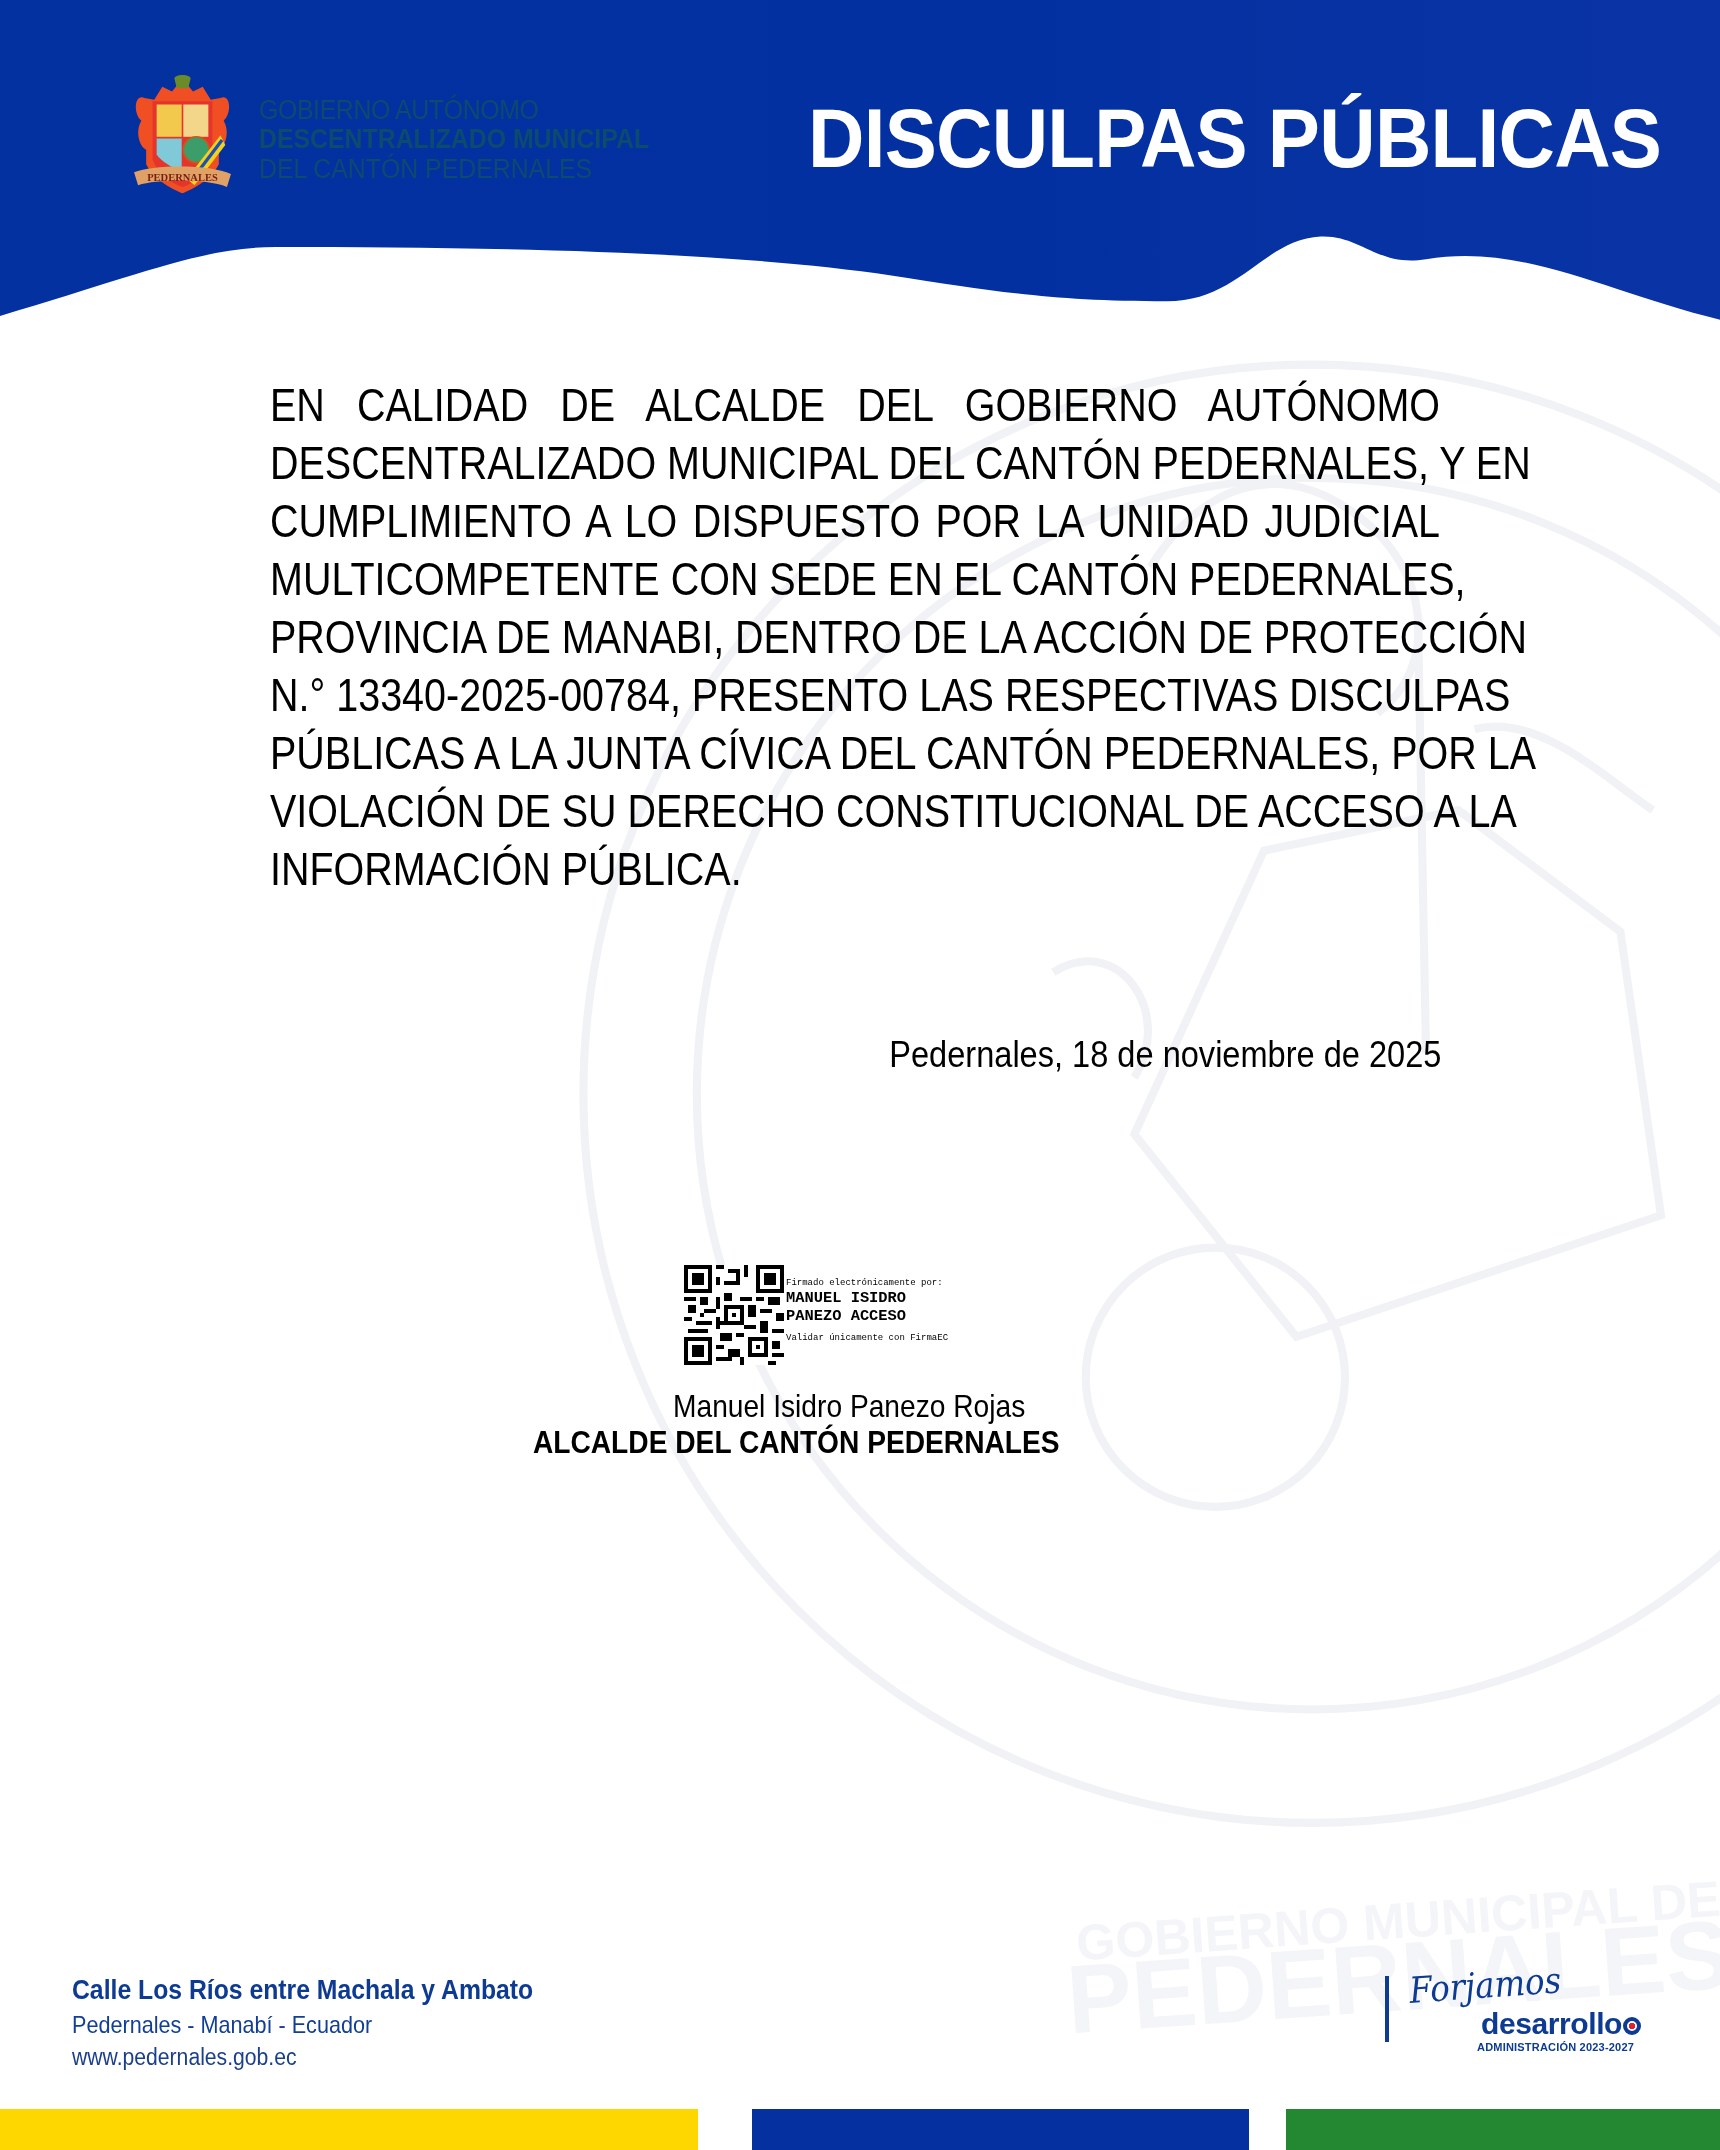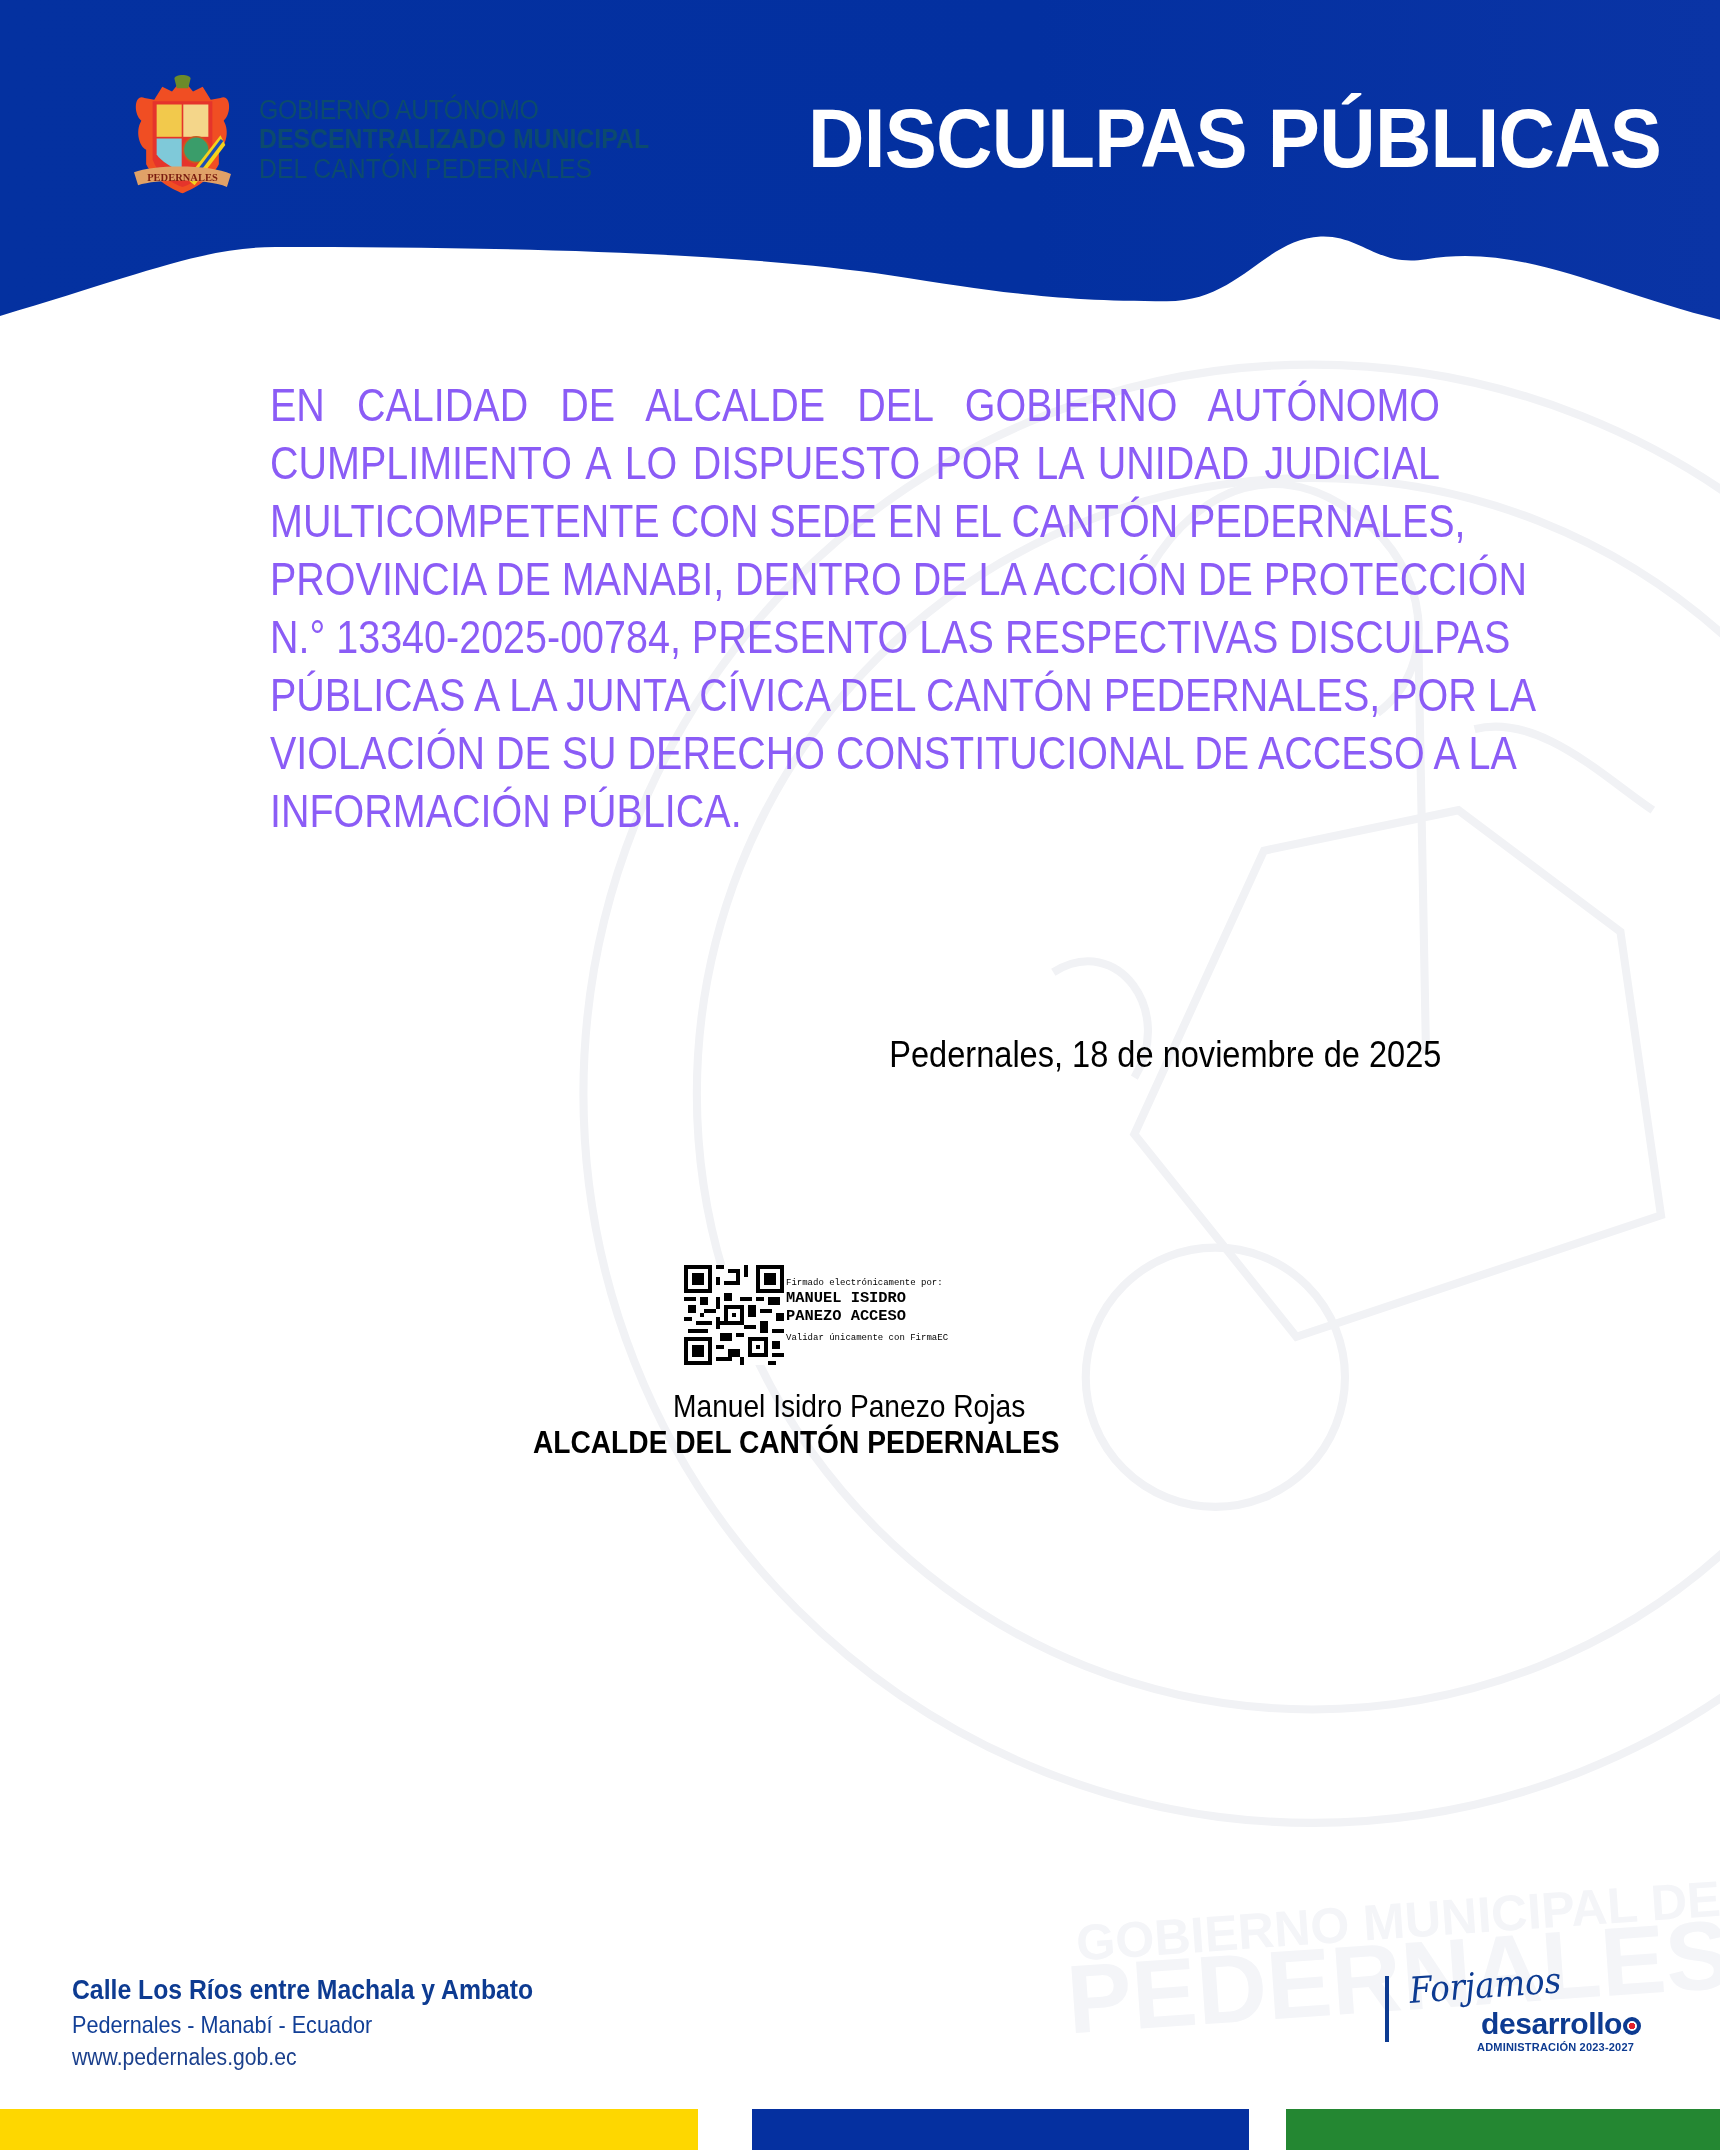--- a/index.html
+++ b/index.html
@@ -21,21 +21,21 @@
       font-size: 84px; font-weight: bold; white-space: nowrap; line-height: 1;
       transform: scaleX(0.93); transform-origin: left top; letter-spacing: -0.8px;
     }
 
     
     .watermark { position: absolute; left: 0; top: 0; width: 1721px; height: 2151px; pointer-events: none; }
 
     
     .body-text {
       position: absolute; left: 270px; top: 376px; width: 1170px;
-      font-size: 47px; line-height: 58px; color: #8b5cf6;
+      font-size: 47px; line-height: 58px; color: #000000;
     }
     .body-line {
       display: block; white-space: nowrap; height: 58px;
       transform-origin: left top;
     }
     .inner { display: inline-block; transform: scaleX(0.84); transform-origin: left top; width: 119.05%; }
     .inner.j { text-align: justify; text-align-last: justify; }
 
     .date-line {
       position: absolute; right: 280px; top: 1034px; font-size: 37px; color: #000;
@@ -139,20 +139,21 @@
 <div class="org-name">
   <div class="org-l1">GOBIERNO AUTÓNOMO</div>
   <div class="org-l2">DESCENTRALIZADO MUNICIPAL</div>
   <div class="org-l3">DEL CANTÓN PEDERNALES</div>
 </div>
 
 <div class="page-title">DISCULPAS PÚBLICAS</div>
 
 <div class="body-text">
   <div class="body-line"><span class="inner j">EN CALIDAD DE ALCALDE DEL GOBIERNO AUTÓNOMO</span></div>
+  <div class="body-line"><span class="inner j">DESCENTRALIZADO MUNICIPAL DEL CANTÓN PEDERNALES, Y EN</span></div>
   <div class="body-line"><span class="inner j">CUMPLIMIENTO A LO DISPUESTO POR LA UNIDAD JUDICIAL</span></div>
   <div class="body-line"><span class="inner j">MULTICOMPETENTE CON SEDE EN EL CANTÓN PEDERNALES,</span></div>
   <div class="body-line"><span class="inner j">PROVINCIA DE MANABI, DENTRO DE LA ACCIÓN DE PROTECCIÓN</span></div>
   <div class="body-line"><span class="inner j">N.° 13340-2025-00784, PRESENTO LAS RESPECTIVAS DISCULPAS</span></div>
   <div class="body-line"><span class="inner j">PÚBLICAS A LA JUNTA CÍVICA DEL CANTÓN PEDERNALES, POR LA</span></div>
   <div class="body-line"><span class="inner j">VIOLACIÓN DE SU DERECHO CONSTITUCIONAL DE ACCESO A LA</span></div>
   <div class="body-line"><span class="inner">INFORMACIÓN PÚBLICA.</span></div>
 </div>
 
 <div class="date-line">Pedernales, 18 de noviembre de 2025</div>

